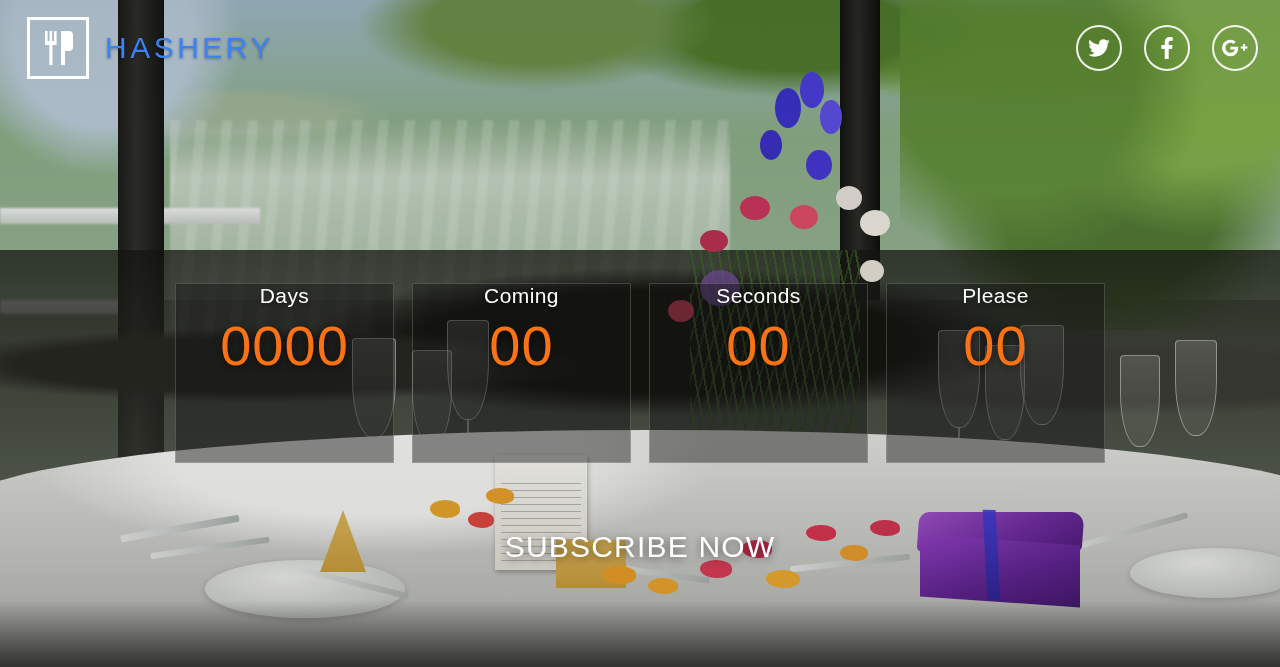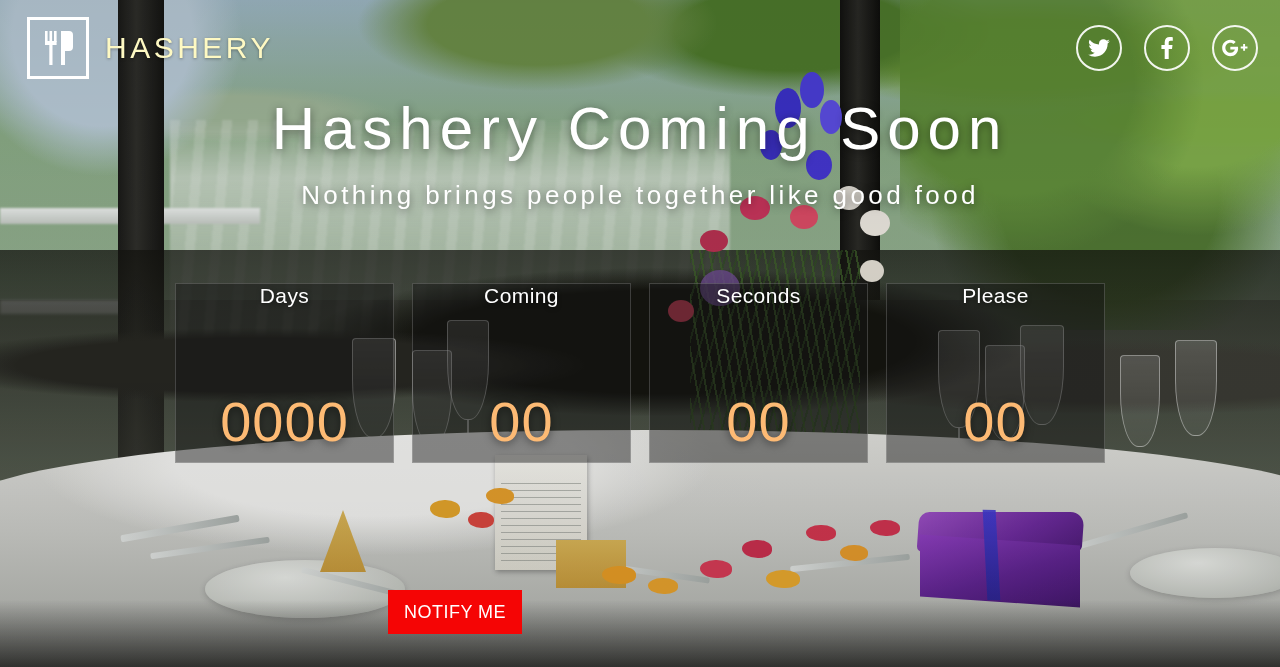--- a/index.html
+++ b/index.html
@@ -195,21 +195,21 @@
     position: absolute; left: 27px; top: 17px;
     display: flex; align-items: center; gap: 16px;
   }
   .logo-mark {
     width: 62px; height: 62px;
     border: 3px solid #ffffff;
     display: flex; align-items: center; justify-content: center;
   }
   .logo-mark svg { display: block; }
   .logo-text {
-    color: #fef9c3;
+    color: #3b82f6;
     font-size: 30px;
     letter-spacing: 3.5px;
     font-weight: 400;
     white-space: nowrap;
     text-shadow: 0 1px 3px rgba(0,0,0,.35);
   }
   .socials {
     position: absolute; right: 22px; top: 25px;
     display: flex; gap: 22px;
   }
@@ -248,31 +248,31 @@
     position: absolute; left: 175px; top: 283px;
     width: 930px; height: 180px;
     display: flex; gap: 18px;
     z-index: 15;
   }
   .cd-box {
     flex: 1;
     background: rgba(20,20,20,.45);
     border: 1px solid rgba(255,255,255,.18);
     display: flex; flex-direction: column;
-    align-items: center; justify-content: space-between;
+    align-items: center; justify-content: flex-start;
     padding-bottom: 8px;
   }
   .cd-label {
     color: #ffffff; font-size: 21px; font-weight: 400;
     letter-spacing: .4px;
     text-shadow: 0 1px 4px rgba(0,0,0,.5);
   }
   .cd-value {
-    color: #fdba74; font-size: 56px; font-weight: 300;
-    line-height: 1.15; margin-top: 0;
+    color: #f97316; font-size: 56px; font-weight: 300;
+    line-height: 1.15; margin-top: 6px;
     letter-spacing: 1px;
     text-shadow: 0 2px 8px rgba(0,0,0,.5);
   }
 
   
   .subscribe-title {
     position: absolute; left: 0; top: 530px; width: 1280px;
     text-align: center; z-index: 15;
     color: #ffffff; font-size: 30px; font-weight: 300;
     letter-spacing: 1.2px;
@@ -453,44 +453,40 @@
       </div>
       <div class="social">
         <svg width="26" height="18" viewBox="0 0 30 20" aria-hidden="true">
           <path fill="#fff" d="M9.6 8.6v3.1h5.2c-.2 1.3-1.6 3.9-5.2 3.9-3.1 0-5.7-2.6-5.7-5.8S6.5 4 9.6 4c1.8 0 3 .8 3.7 1.4l2.5-2.4C14.2 1.5 12.1.6 9.6.6 4.4.6.2 4.8.2 10s4.2 9.4 9.4 9.4c5.4 0 9-3.8 9-9.2 0-.6-.1-1.1-.2-1.6z"></path>
           <path fill="#fff" d="M26.6 8.3V5.5h-2.2v2.8h-2.8v2.2h2.8v2.8h2.2v-2.8h2.8V8.3z"></path>
         </svg>
       </div>
     </div>
   </div>
 
-  <div class="hero">
-    <h1 class="hero-title">Hashery Coming Soon</h1>
-    <p class="hero-sub">Nothing brings people together like good food</p>
-  </div>
 
   <div class="countdown">
     <div class="cd-box">
       <div class="cd-label">Days</div>
       <div class="cd-value">0000</div>
     </div>
     <div class="cd-box">
       <div class="cd-label">Coming</div>
       <div class="cd-value">00</div>
     </div>
     <div class="cd-box">
       <div class="cd-label">Seconds</div>
       <div class="cd-value">00</div>
     </div>
     <div class="cd-box">
       <div class="cd-label">Please</div>
       <div class="cd-value">00</div>
     </div>
   </div>
 
+  <div class="subscribe-title">SUBSCRIBE NOW</div>
 
   <form class="subscribe-form">
-    <button class="notify-btn" type="submit">NOTIFY ME</button>
   </form>
 
 
 
 </div>
 
 </body></html>

